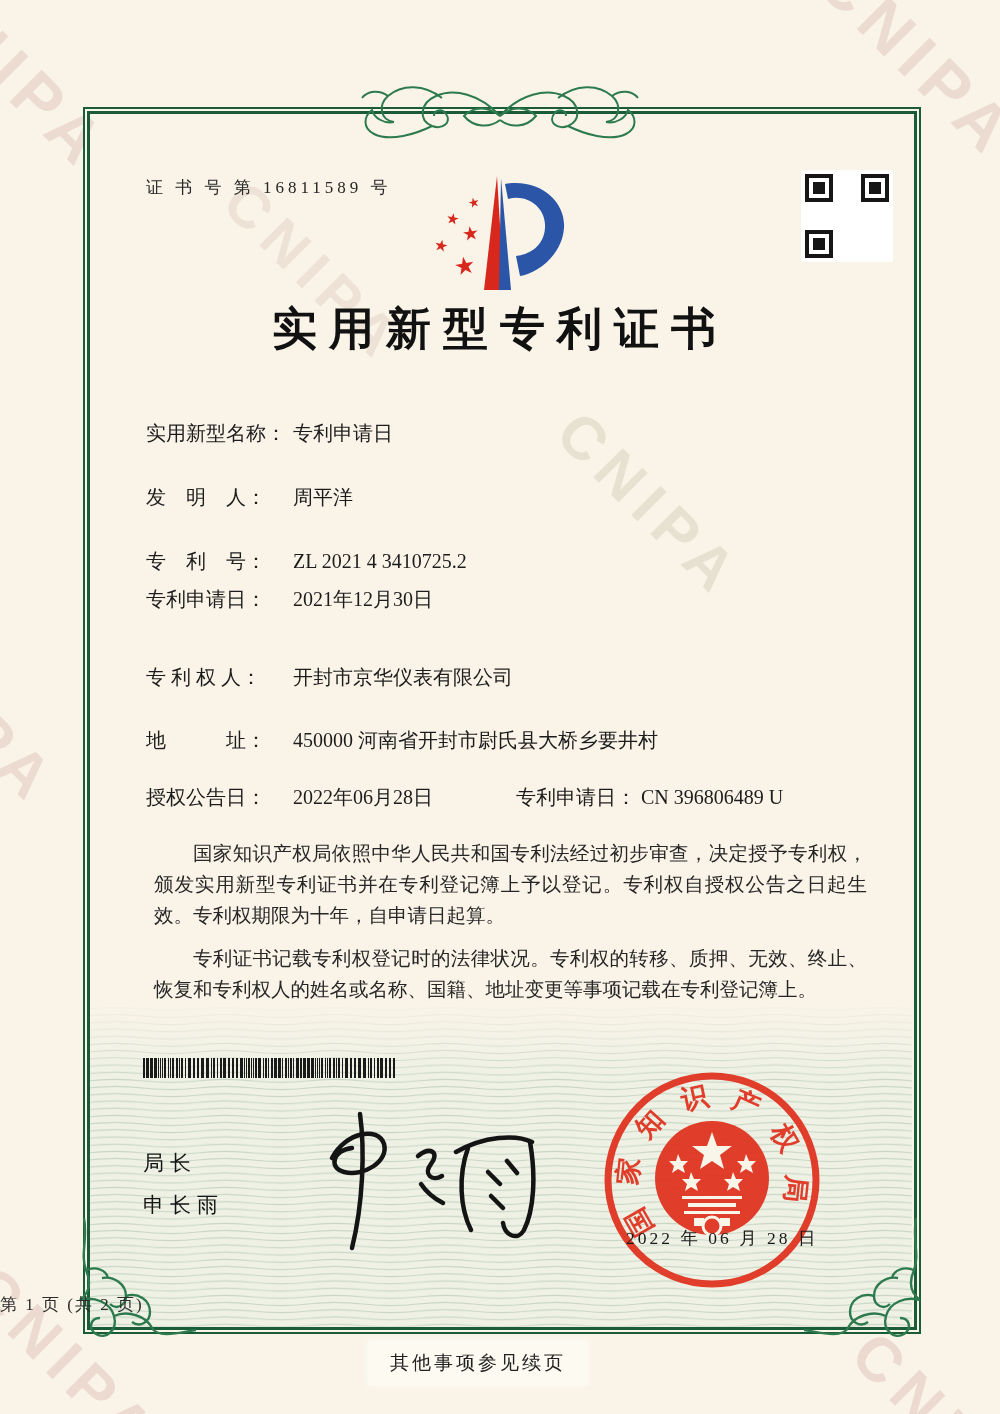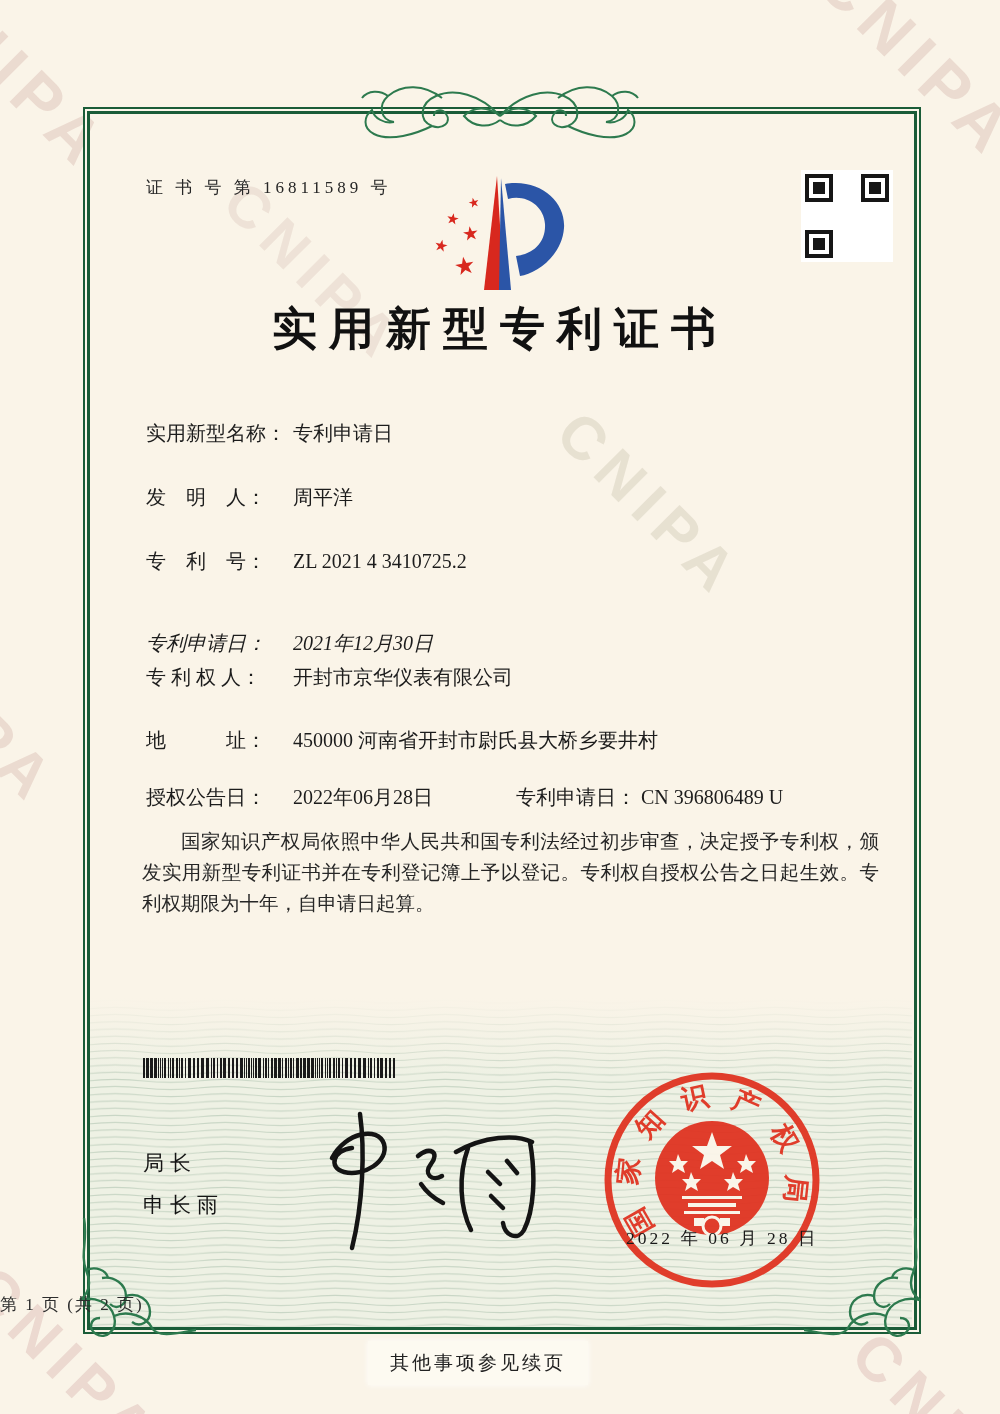--- a/index.html
+++ b/index.html
@@ -35,29 +35,29 @@
   .qr{position:absolute;left:801px;top:170px;width:92px;height:92px;background:#fff;
       padding:4px;box-sizing:border-box;}
   .qr-grid{position:relative;width:84px;height:84px;background:#fff;}
   .qr-grid i{position:absolute;width:4px;height:4px;background:#161616;}
   .title{position:absolute;left:0;top:299px;width:100%;text-align:center;
          font-size:45px;font-weight:bold;letter-spacing:12px;color:#111;}
 
   
   .field{position:absolute;left:146px;font-size:20px;color:#1c1c1c;white-space:nowrap;}
   .field .label{display:inline-block;min-width:142px;}
-  .f1{top:420px;}.f2{top:484px;}.f3{top:548px;}.f4{top:630px;font-style:italic;}
+  .f1{top:420px;}.f2{top:484px;}.f3{top:548px;}.f4{top:586px;}
   .f5{top:664px;}.f6{top:727px;}.f7{top:784px;}
   .f7 .pair2{position:absolute;left:370px;top:0;white-space:nowrap;}
   .f7 .pair2 .label{min-width:0;}
 
   
   .body-text{position:absolute;left:142px;top:826px;width:737px;
              font-size:19.5px;line-height:31px;color:#262626;text-align:justify;}
-  .body-text p{margin:0;text-indent:2em;}
+  .body-text p{margin:12px;text-indent:2em;}
 
   
   .green-sec{position:absolute;left:88px;top:998px;width:824px;height:330px;overflow:hidden;}
   .green-sec .waves{position:absolute;left:0;top:0;width:100%;height:100%;}
   .green-sec .fade{position:absolute;left:0;top:0;width:100%;height:80px;
                    background:linear-gradient(#faf4e8,rgba(250,244,232,0));}
 
   .barcode{position:absolute;left:143px;top:1058px;width:258px;height:20px;}
   .barcode i{position:absolute;top:0;height:20px;background:#1a1a1a;}
 
@@ -286,20 +286,21 @@
   <span class="label">授权公告日：</span>
   <span>2022年06月28日</span>
   <span class="pair2">
     <span class="label">专利申请日：</span>
     <span>CN 396806489 U</span>
   </span>
 </div>
 
 <div class="body-text">
   <p>国家知识产权局依照中华人民共和国专利法经过初步审查，决定授予专利权，颁发实用新型专利证书并在专利登记簿上予以登记。专利权自授权公告之日起生效。专利权期限为十年，自申请日起算。</p>
+  <p>专利证书记载专利权登记时的法律状况。专利权的转移、质押、无效、终止、恢复和专利权人的姓名或名称、国籍、地址变更等事项记载在专利登记簿上。</p>
 </div>
 
 <div class="barcode" id="barcode">
     <i style="left:0px;width:2px"></i>
     <i style="left:3px;width:3px"></i>
     <i style="left:7px;width:3px"></i>
     <i style="left:11px;width:3px"></i>
     <i style="left:15px;width:1px"></i>
     <i style="left:17px;width:1px"></i>
     <i style="left:19px;width:1px"></i>

